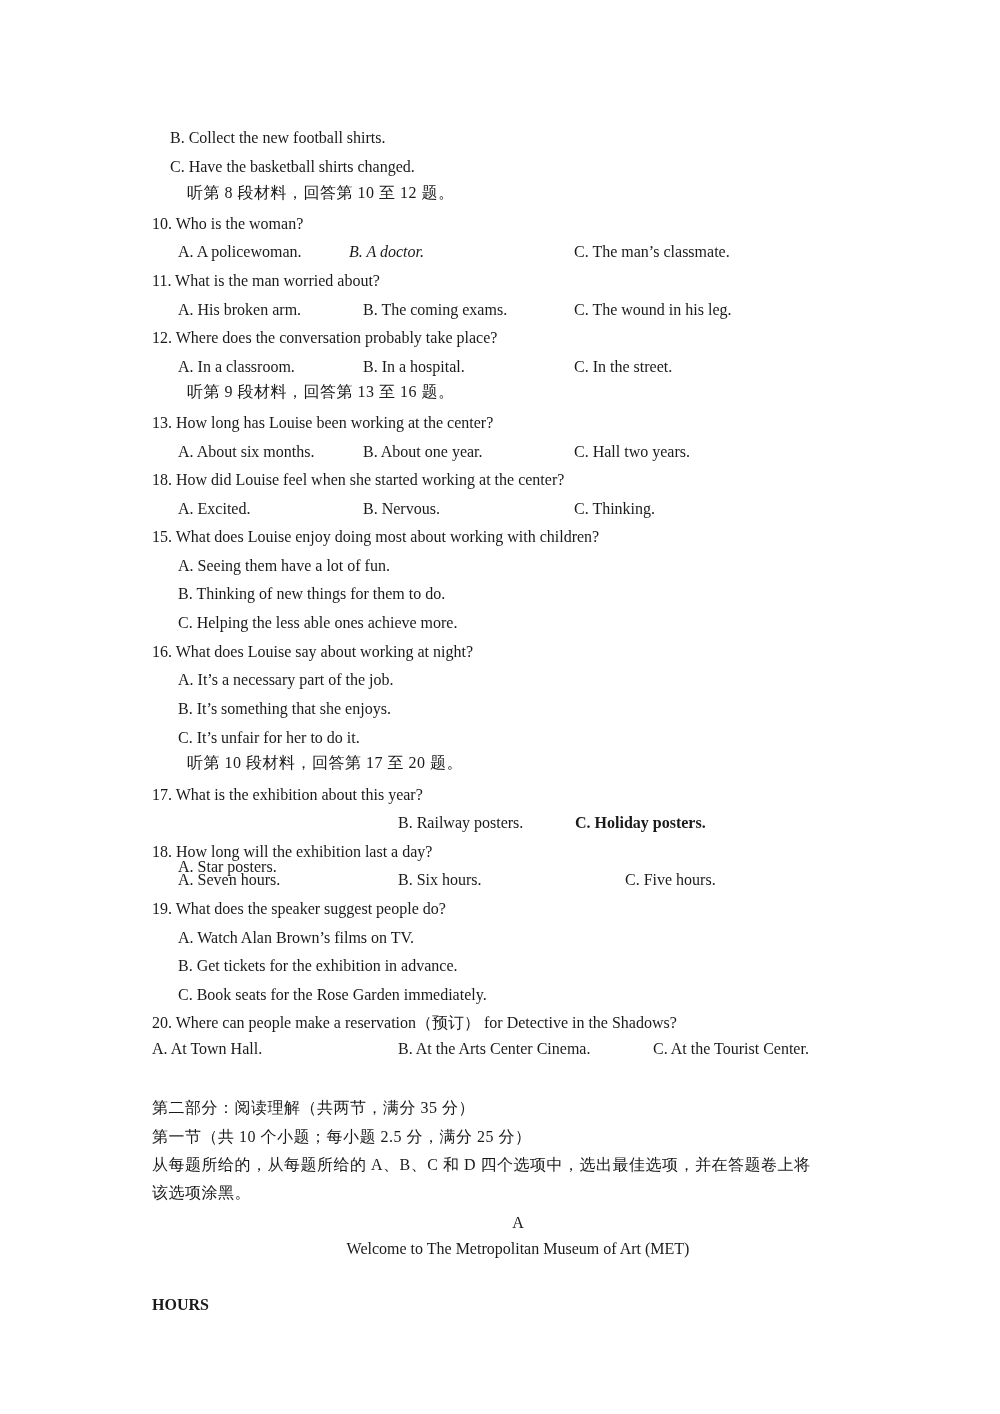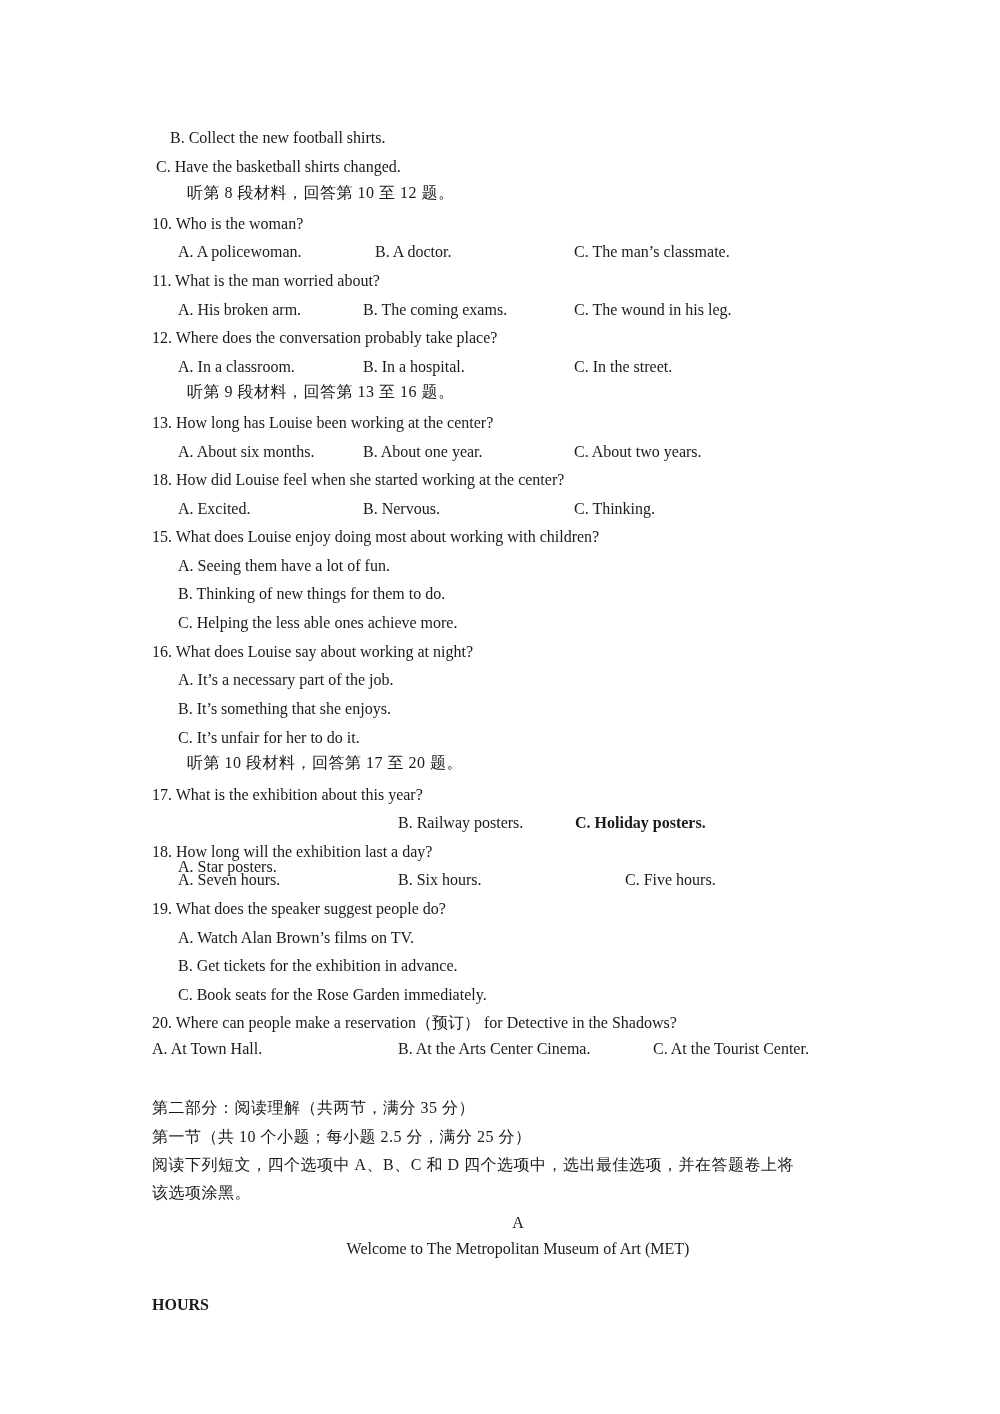--- a/index.html
+++ b/index.html
@@ -11,43 +11,43 @@
   .line { position: absolute; white-space: nowrap; line-height: 20px; }
   .opt { position: absolute; white-space: nowrap; line-height: 20px; }
   .cn { letter-spacing: 0.5px; }
   .bold { font-weight: bold; margin-top: 28px; }
   .center { left: 0; width: 1036px; text-align: center; }
 </style>
 </head>
 <body>
 
 <div class="line" style="left:170px;top:128px;">B. Collect the new football shirts.</div>
-<div class="line" style="left:156px;top:157px;text-align:center;">C. Have the basketball shirts changed.</div>
+<div class="line" style="left:170px;top:157px;text-align:center;">C. Have the basketball shirts changed.</div>
 <div class="line cn" style="left:187px;top:183px;">听第 8 段材料，回答第 10 至 12 题。</div>
 
 <div class="line" style="left:152px;top:214px;">10. Who is the woman?</div>
 <div class="opt" style="left:178px;top:242px;">A. A policewoman.</div>
-<div class="opt" style="left:375px;top:242px;">B. A doctor.</div>
+<div class="opt" style="left:349px;top:242px;font-style:italic;">B. A doctor.</div>
 <div class="opt" style="left:574px;top:242px;">C. The man’s classmate.</div>
 
 <div class="line" style="left:152px;top:271px;">11. What is the man worried about?</div>
 <div class="opt" style="left:178px;top:300px;">A. His broken arm.</div>
 <div class="opt" style="left:363px;top:300px;">B. The coming exams.</div>
 <div class="opt" style="left:574px;top:300px;">C. The wound in his leg.</div>
 
 <div class="line" style="left:152px;top:328px;">12. Where does the conversation probably take place?</div>
 <div class="opt" style="left:178px;top:357px;">A. In a classroom.</div>
 <div class="opt" style="left:363px;top:357px;">B. In a hospital.</div>
 <div class="opt" style="left:574px;top:357px;">C. In the street.</div>
 <div class="line cn" style="left:187px;top:382px;">听第 9 段材料，回答第 13 至 16 题。</div>
 
 <div class="line" style="left:152px;top:413px;">13. How long has Louise been working at the center?</div>
 <div class="opt" style="left:178px;top:442px;">A. About six months.</div>
 <div class="opt" style="left:363px;top:442px;">B. About one year.</div>
-<div class="opt" style="left:574px;top:442px;">C. About two years.</div>
+<div class="opt" style="left:574px;top:442px;">C. Hall two years.</div>
 
 <div class="line" style="left:152px;top:470px;">18. How did Louise feel when she started working at the center?</div>
 <div class="opt" style="left:178px;top:499px;">A. Excited.</div>
 <div class="opt" style="left:363px;top:499px;">B. Nervous.</div>
 <div class="opt" style="left:574px;top:499px;">C. Thinking.</div>
 
 <div class="line" style="left:152px;top:527px;">15. What does Louise enjoy doing most about working with children?</div>
 <div class="opt" style="left:178px;top:556px;">A. Seeing them have a lot of fun.</div>
 <div class="opt" style="left:178px;top:584px;">B. Thinking of new things for them to do.</div>
 <div class="opt" style="left:178px;top:613px;">C. Helping the less able ones achieve more.</div>
@@ -73,18 +73,18 @@
 <div class="opt" style="left:178px;top:956px;">B. Get tickets for the exhibition in advance.</div>
 <div class="opt" style="left:178px;top:985px;">C. Book seats for the Rose Garden immediately.</div>
 
 <div class="line" style="left:152px;top:1013px;">20. Where can people make a reservation（预订）  for Detective in the Shadows?</div>
 <div class="opt" style="left:152px;top:1039px;">A. At Town Hall.</div>
 <div class="opt" style="left:398px;top:1039px;">B. At the Arts Center Cinema.</div>
 <div class="opt" style="left:653px;top:1039px;">C. At the Tourist Center.</div>
 
 <div class="line cn" style="left:152px;top:1098px;">第二部分：阅读理解（共两节，满分 35 分）</div>
 <div class="line cn" style="left:152px;top:1127px;">第一节（共 10 个小题；每小题 2.5 分，满分 25 分）</div>
-<div class="line cn" style="left:152px;top:1155px;">阅读下列短文，四个选项中 A、B、C 和 D 四个选项中，选出最佳选项，并在答题卷上将</div>
+<div class="line cn" style="left:152px;top:1155px;">从每题所给的，从每题所给的 A、B、C 和 D 四个选项中，选出最佳选项，并在答题卷上将</div>
 <div class="line cn" style="left:152px;top:1183px;">该选项涂黑。</div>
 
 <div class="line center" style="top:1213px;">A</div>
 <div class="line center" style="top:1239px;">Welcome to The Metropolitan Museum of Art (MET)</div>
 <div class="line bold" style="left:152px;top:1267px;">HOURS</div>
 
 </body></html>

